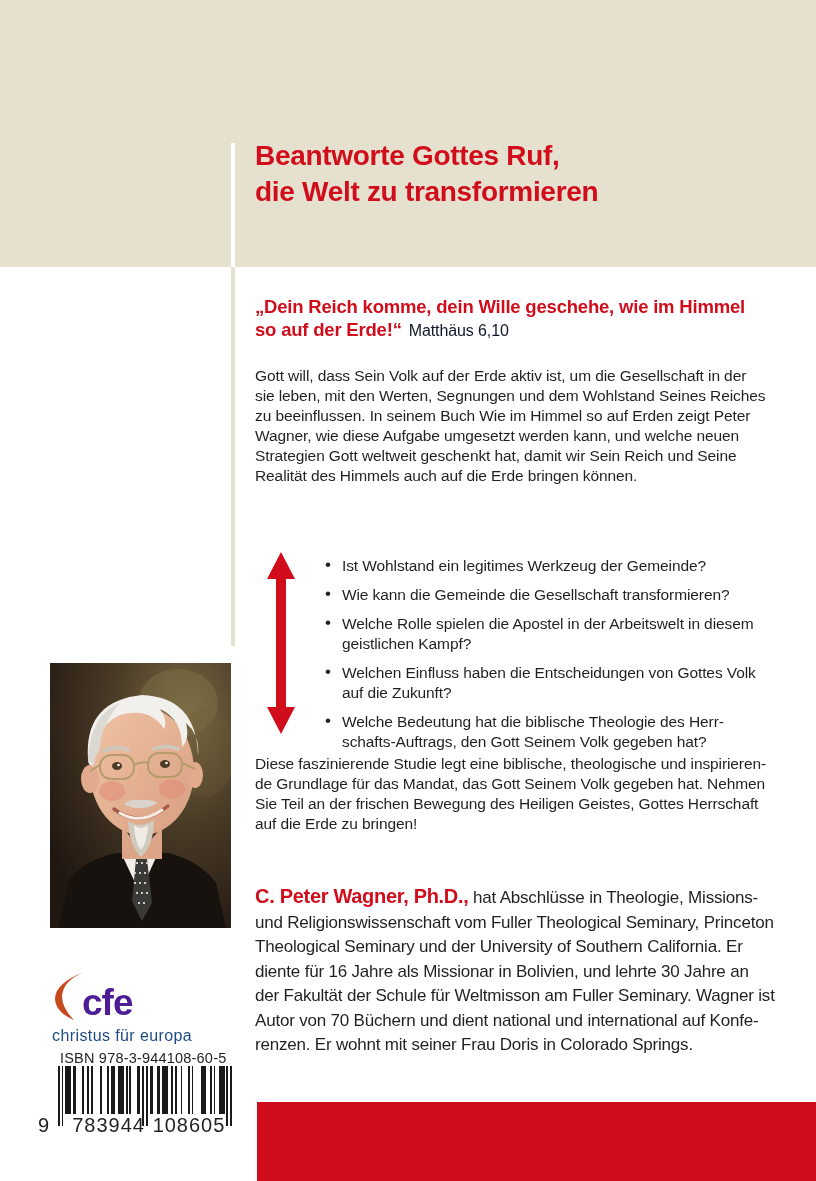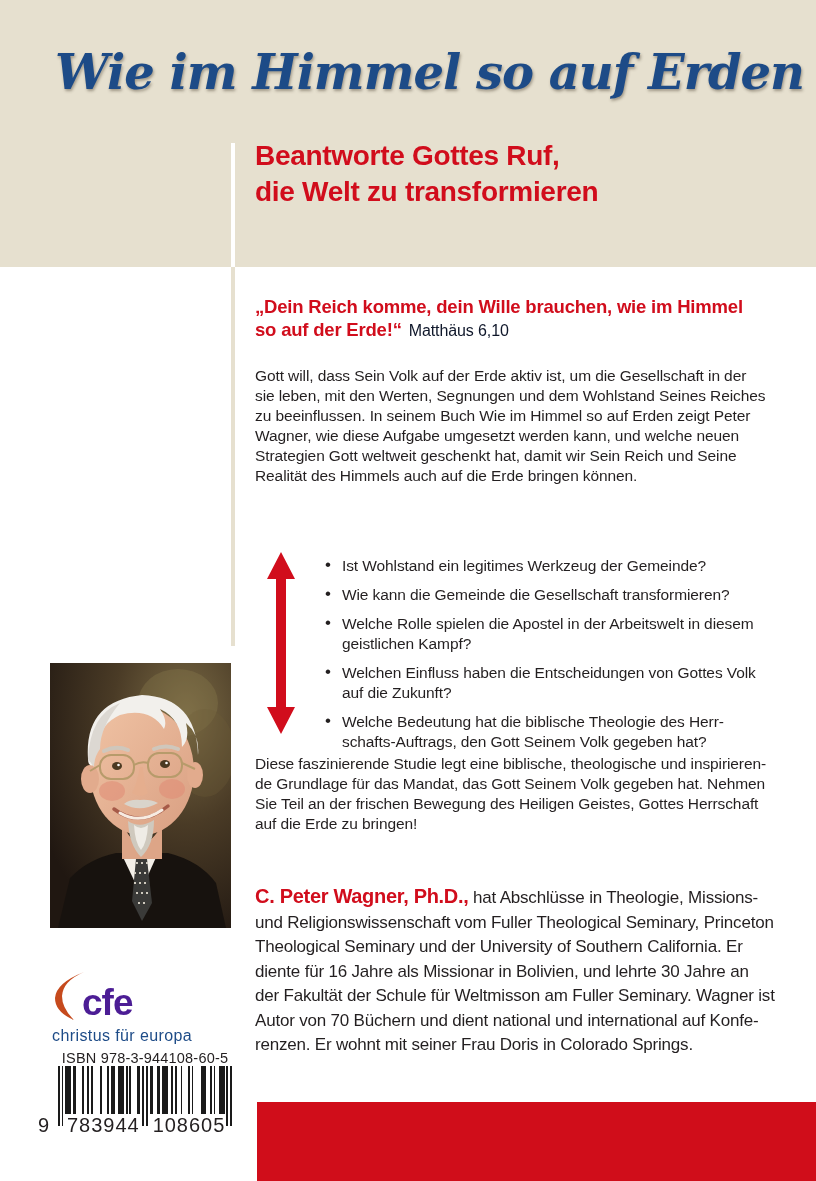--- a/index.html
+++ b/index.html
@@ -36,47 +36,46 @@
   .cfe{position:absolute;left:52px;top:972px;width:100px;}
   .cfe-row{display:flex;align-items:flex-end;}
   .cfe-word{font-weight:bold;font-size:37px;line-height:34px;color:#4c1d95;letter-spacing:-1px;margin-left:-4px;}
   .cfe-tag{font-size:16px;color:#1d4b87;letter-spacing:.4px;margin-top:7px;white-space:nowrap;}
   .wcv{position:absolute;left:156px;top:969px;width:100px;}
   .wcv div{font-size:22px;line-height:23px;font-weight:bold;transform:scaleX(.8);transform-origin:left;white-space:nowrap;}
   .wcv .w1{color:#d4561c;}
   .wcv .w2{color:#1d4b87;letter-spacing:1px;}
   .wcv .w3{color:#8d8d8f;font-weight:normal;letter-spacing:3.5px;}
   
-  .isbn-label{position:absolute;left:50px;top:1050px;width:190px;text-align:center;
+  .isbn-label{position:absolute;left:60px;top:1050px;width:190px;text-align:left;
               font-size:14.5px;letter-spacing:.2px;}
   .barcode{position:absolute;left:58px;top:1066px;width:174px;height:80px;}
   .barcode .bar{position:absolute;top:0;background:#1a1a1a;}
   .bc-digits{position:absolute;top:48px;left:0;width:174px;font-size:20px;letter-spacing:1px;}
   .bc-d0{position:absolute;left:-20px;}
-  .bc-g1{position:absolute;left:9px;width:78px;text-align:left;}
+  .bc-g1{position:absolute;left:9px;width:78px;text-align:right;}
   .bc-g2{position:absolute;left:92px;width:78px;text-align:center;}
   
   .redbox{position:absolute;left:257px;top:1102px;width:559px;height:79px;background:#d00d1a;}
 </style>
 </head>
 <body>
 
 <div class="page">
 
   <div class="band"></div>
-  <div class="title">Wie im Himmel so auf Erden</div>
   <div class="vline-white"></div>
   <div class="vline-beige"></div>
   <div class="subtitle">
     <div>Beantworte Gottes Ruf,</div>
     <div>die Welt zu transformieren</div>
   </div>
 
   <div class="col quote">
-    <div class="red">„Dein Reich komme, dein Wille brauchen, wie im Himmel</div>
+    <div class="red">„Dein Reich komme, dein Wille geschehe, wie im Himmel</div>
     <div><span class="red">so auf der Erde!“</span><span class="ref">Matthäus 6,10</span></div>
   </div>
 
   <div class="col p1 prewrap">Gott will, dass Sein Volk auf der Erde aktiv ist, um die Gesellschaft in der
 sie leben, mit den Werten, Segnungen und dem Wohlstand Seines Reiches
 zu beeinflussen. In seinem Buch Wie im Himmel so auf Erden zeigt Peter
 Wagner, wie diese Aufgabe umgesetzt werden kann, und welche neuen
 Strategien Gott weltweit geschenkt hat, damit wir Sein Reich und Seine
 Realität des Himmels auch auf die Erde bringen können.</div>
 

